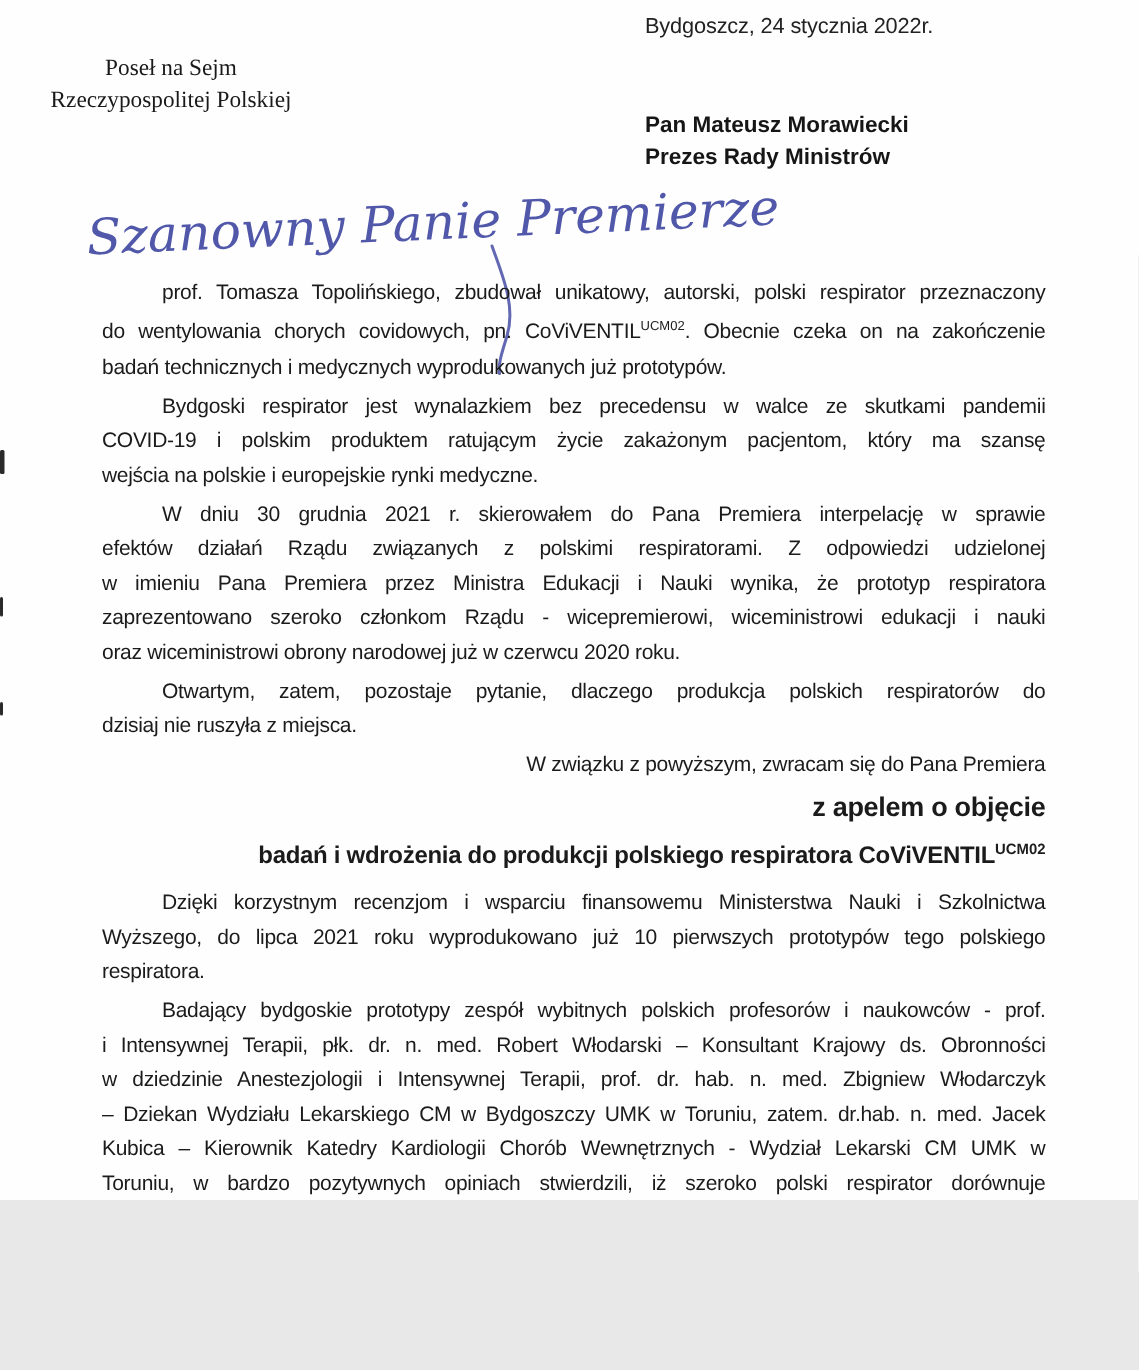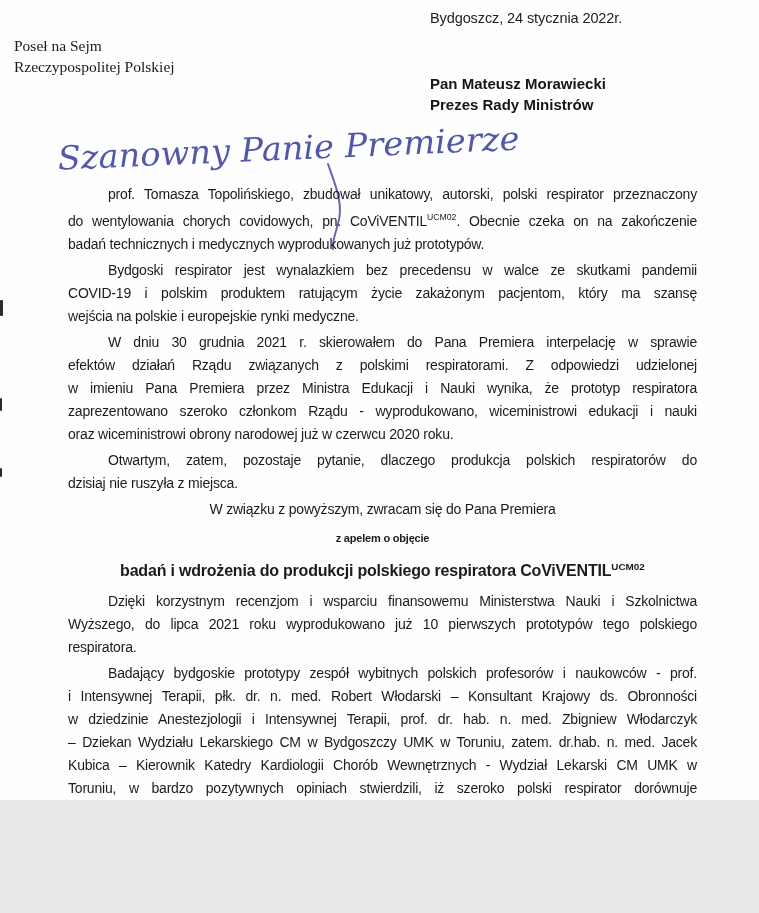--- a/index.html
+++ b/index.html
@@ -12,21 +12,21 @@
     font-family:"Liberation Sans","DejaVu Sans",sans-serif;
     color:#1c1c1c;
   }
   
   .date-line{
     position:absolute;left:430px;top:10px;
     font-size:14.5px;letter-spacing:-0.1px;color:#222;
   }
   .letterhead{
     position:absolute;left:14px;top:35px;width:200px;
-    text-align:left;
+    text-align:center;
     font-family:"Liberation Serif","DejaVu Serif",serif;
     font-size:15.5px;line-height:21px;color:#1a1a1a;
   }
   .recipient{
     position:absolute;left:430px;top:73px;
     font-size:15px;font-weight:bold;line-height:21px;color:#161616;
   }
   
   .handwriting{
     position:absolute;left:40px;top:112px;width:500px;height:150px;
@@ -36,23 +36,23 @@
   .body-col{
     position:absolute;left:68px;top:183px;width:629px;
     font-size:14px;line-height:23px;letter-spacing:-0.2px;
     color:#1b1b1b;
   }
   .para{margin:0 0 3px 0;}
   .para .line{text-align:justify;text-align-last:justify;}
   .para .line:first-child{text-indent:40px;}
   .para .line.last{text-align-last:left;}
   sup{font-size:0.62em;vertical-align:super;letter-spacing:0;}
-  .center{text-align:center;}
+  .center{text-align:right;}
   .trans-line{margin-top:2px;}
-  .appeal-1{margin-top:5px;font-weight:bold;font-size:11px;line-height:25px;}
+  .appeal-1{margin-top:5px;font-weight:bold;font-size:18px;line-height:25px;}
   .appeal-2{margin-top:5px;font-weight:bold;font-size:19.5px;line-height:28px;color:#141414;}
   .appeal-3{margin-top:3px;font-weight:bold;font-size:16px;line-height:26px;}
   .mt-para5{margin-top:6px;}
   .mt-para6{margin-top:3px;}
   
   .speck{position:absolute;background:#2a2a2a;border-radius:1px;}
   .speck.s1{left:0;top:300px;width:3px;height:16px;}
   .speck.s2{left:0;top:398px;width:2px;height:13px;}
   .speck.s3{left:0;top:468px;width:2px;height:9px;}
 </style>
@@ -89,21 +89,21 @@
       </div>
     <div class="para">
         <div class="line">Bydgoski respirator jest wynalazkiem bez precedensu w walce ze skutkami pandemii</div>
         <div class="line">COVID-19 i polskim produktem ratującym życie zakażonym pacjentom, który ma szansę</div>
         <div class="line last">wejścia na polskie i europejskie rynki medyczne.</div>
       </div>
     <div class="para">
         <div class="line">W dniu 30 grudnia 2021 r. skierowałem do Pana Premiera interpelację w sprawie</div>
         <div class="line">efektów działań Rządu związanych z polskimi respiratorami. Z odpowiedzi udzielonej</div>
         <div class="line">w imieniu Pana Premiera przez Ministra Edukacji i Nauki wynika, że prototyp respiratora</div>
-        <div class="line">zaprezentowano szeroko członkom Rządu - wyprodukowano, wiceministrowi edukacji i nauki</div>
+        <div class="line">zaprezentowano szeroko członkom Rządu - wicepremierowi, wiceministrowi edukacji i nauki</div>
         <div class="line last">oraz wiceministrowi obrony narodowej już w czerwcu 2020 roku.</div>
       </div>
     <div class="para">
         <div class="line">Otwartym, zatem, pozostaje pytanie, dlaczego produkcja polskich respiratorów do</div>
         <div class="line last">dzisiaj nie ruszyła z miejsca.</div>
       </div>
 
     <div class="center trans-line">W związku z powyższym, zwracam się do Pana Premiera</div>
     <div class="center appeal-1">z apelem o objęcie</div>
     <div class="center appeal-3">badań i wdrożenia do produkcji polskiego respiratora CoViVENTIL<sup>UCM02</sup></div>

